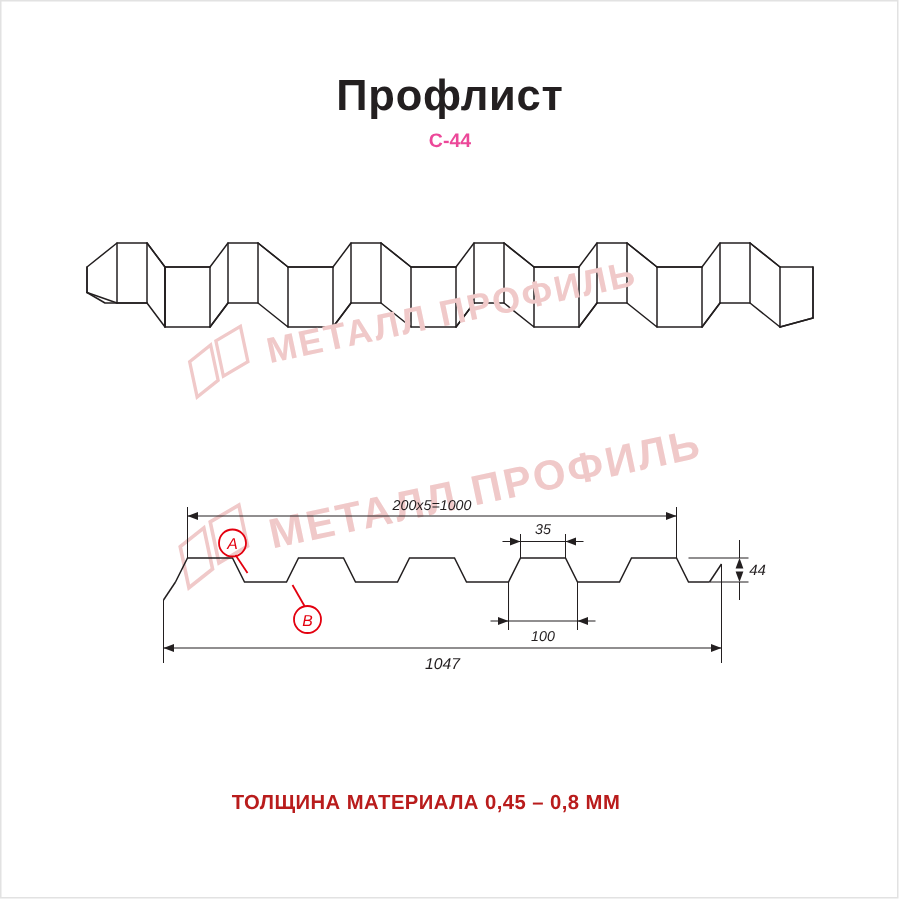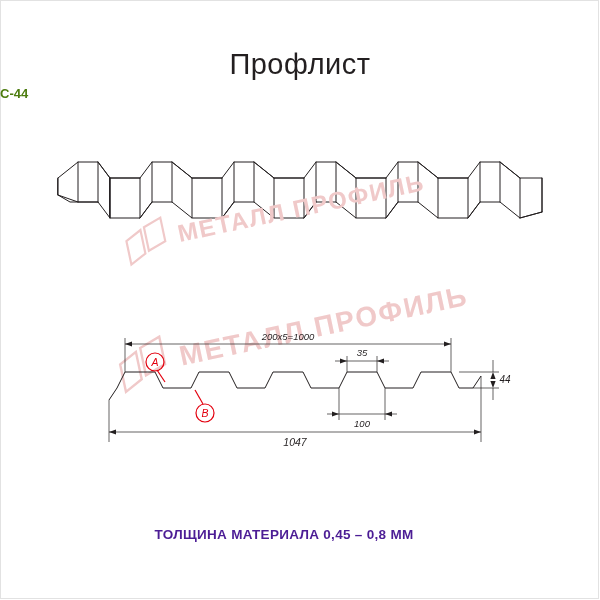--- a/index.html
+++ b/index.html
@@ -29,44 +29,44 @@
     box-sizing: border-box;
     pointer-events: none;
   }
   .title {
     position: absolute;
     top: 48px;
     left: 0;
     width: 600px;
     text-align: center;
     font-size: 29px;
-    font-weight: normal;
+    font-weight: bold;
     letter-spacing: 0.5px;
     color: #231f20;
   }
   .subtitle {
     position: absolute;
     top: 86px;
     left: 0;
     width: 600px;
-    text-align: left;
+    text-align: center;
     font-size: 13px;
     font-weight: bold;
-    color: #4d7c0f;
+    color: #ec4899;
   }
   .footer {
     position: absolute;
     top: 527px;
     left: 0;
     width: 568px;
     text-align: center;
     font-size: 13.5px;
     font-weight: bold;
     letter-spacing: 0.3px;
-    color: #4c1d95;
+    color: #b91c1c;
   }
   .iso-area {
     position: absolute;
     left: 40px;
     top: 140px;
     width: 520px;
     height: 130px;
   }
   .draw-area {
     position: absolute;

